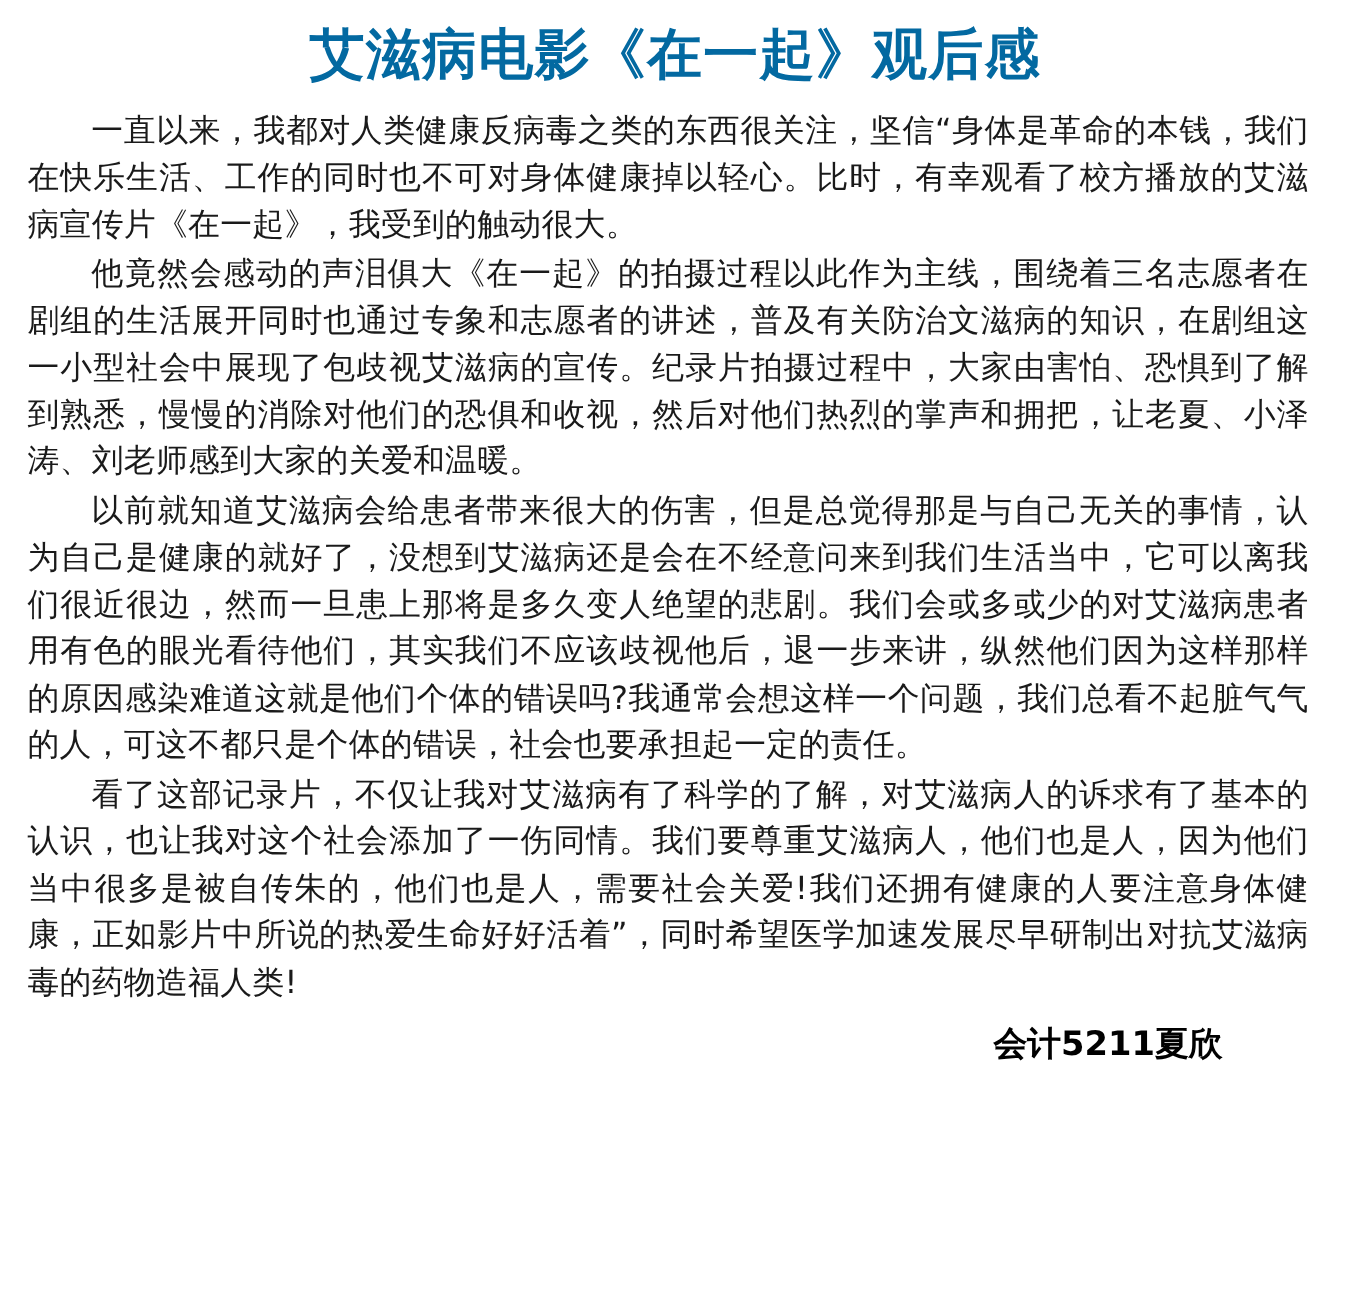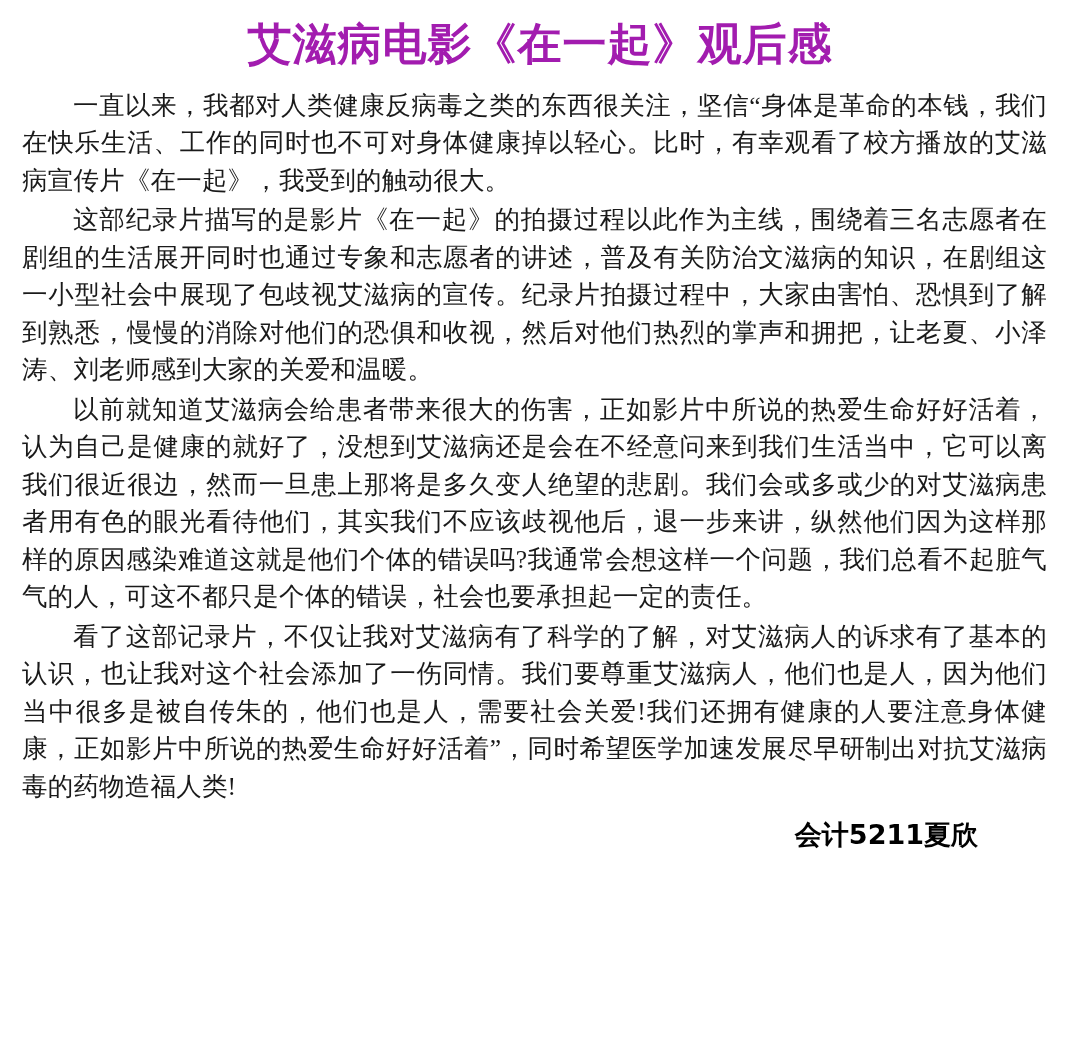--- a/index.html
+++ b/index.html
@@ -20,49 +20,48 @@
     padding: 14px 22px 10px 22px;
     background: #ffffff;
   }
   .doc-title {
     text-align: center;
     font-size: 44px;
     font-weight: bold;
     letter-spacing: 1px;
     line-height: 1.2;
     margin: 4px 0 16px 0;
-    color: #a21caf;
+    color: #0369a1;
   }
   .body-text p {
     margin: 0 11px 2px 0;
     font-size: 25.5px;
     line-height: 1.47;
     text-align: justify;
     text-justify: inter-ideograph;
     text-indent: 2em;
     color: #1a1a1a;
     letter-spacing: 0.2px;
-    font-family: Liberation Serif, serif;
   }
   .signature {
     text-align: right;
     font-size: 27px;
     font-weight: bold;
     margin-top: 12px;
     padding-right: 80px;
     color: #000000;
   }
 </style>
 </head>
 <body>
 
 <div class="page">
   <h1 class="doc-title">艾滋病电影《在一起》观后感</h1>
 
   <div class="body-text">
     <p>一直以来，我都对人类健康反病毒之类的东西很关注，坚信“身体是革命的本钱，我们在快乐生活、工作的同时也不可对身体健康掉以轻心。比时，有幸观看了校方播放的艾滋病宣传片《在一起》，我受到的触动很大。</p>
-    <p>这部纪录片描写的是影片《在一起》的拍摄过程以此作为主线，围绕着三名志愿者在剧组的生活展开同时也通过专象和志愿者的讲述，普及有关防治文滋病的知识，在剧组这一小型社会中展现了包歧视艾滋病的宣传。纪录片拍摄过程中，大家由害怕、恐惧到了解到熟悉，慢慢的消除对他们的恐俱和收视，然后对他们热烈的掌声和拥把，让老夏、小泽涛、刘老师感到大家的关爱和温暖。</p>
-    <p>以前就知道艾滋病会给患者带来很大的伤害，正如影片中所说的热爱生命好好活着，认为自己是健康的就好了，没想到艾滋病还是会在不经意问来到我们生活当中，它可以离我们很近很边，然而一旦患上那将是多久变人绝望的悲剧。我们会或多或少的对艾滋病患者用有色的眼光看待他们，其实我们不应该歧视他后，退一步来讲，纵然他们因为这样那样的原因感染难道这就是他们个体的错误吗?我通常会想这样一个问题，我们总看不起脏气气的人，可这不都只是个体的错误，社会也要承担起一定的责任。</p>
+    <p>他竟然会感动的声泪俱大《在一起》的拍摄过程以此作为主线，围绕着三名志愿者在剧组的生活展开同时也通过专象和志愿者的讲述，普及有关防治文滋病的知识，在剧组这一小型社会中展现了包歧视艾滋病的宣传。纪录片拍摄过程中，大家由害怕、恐惧到了解到熟悉，慢慢的消除对他们的恐俱和收视，然后对他们热烈的掌声和拥把，让老夏、小泽涛、刘老师感到大家的关爱和温暖。</p>
+    <p>以前就知道艾滋病会给患者带来很大的伤害，但是总觉得那是与自己无关的事情，认为自己是健康的就好了，没想到艾滋病还是会在不经意问来到我们生活当中，它可以离我们很近很边，然而一旦患上那将是多久变人绝望的悲剧。我们会或多或少的对艾滋病患者用有色的眼光看待他们，其实我们不应该歧视他后，退一步来讲，纵然他们因为这样那样的原因感染难道这就是他们个体的错误吗?我通常会想这样一个问题，我们总看不起脏气气的人，可这不都只是个体的错误，社会也要承担起一定的责任。</p>
     <p>看了这部记录片，不仅让我对艾滋病有了科学的了解，对艾滋病人的诉求有了基本的认识，也让我对这个社会添加了一伤同情。我们要尊重艾滋病人，他们也是人，因为他们当中很多是被自传朱的，他们也是人，需要社会关爱!我们还拥有健康的人要注意身体健康，正如影片中所说的热爱生命好好活着”，同时希望医学加速发展尽早研制出对抗艾滋病毒的药物造福人类!</p>
   </div>
 
   <div class="signature">会计5211夏欣</div>
 </div>
 
 </body></html>

